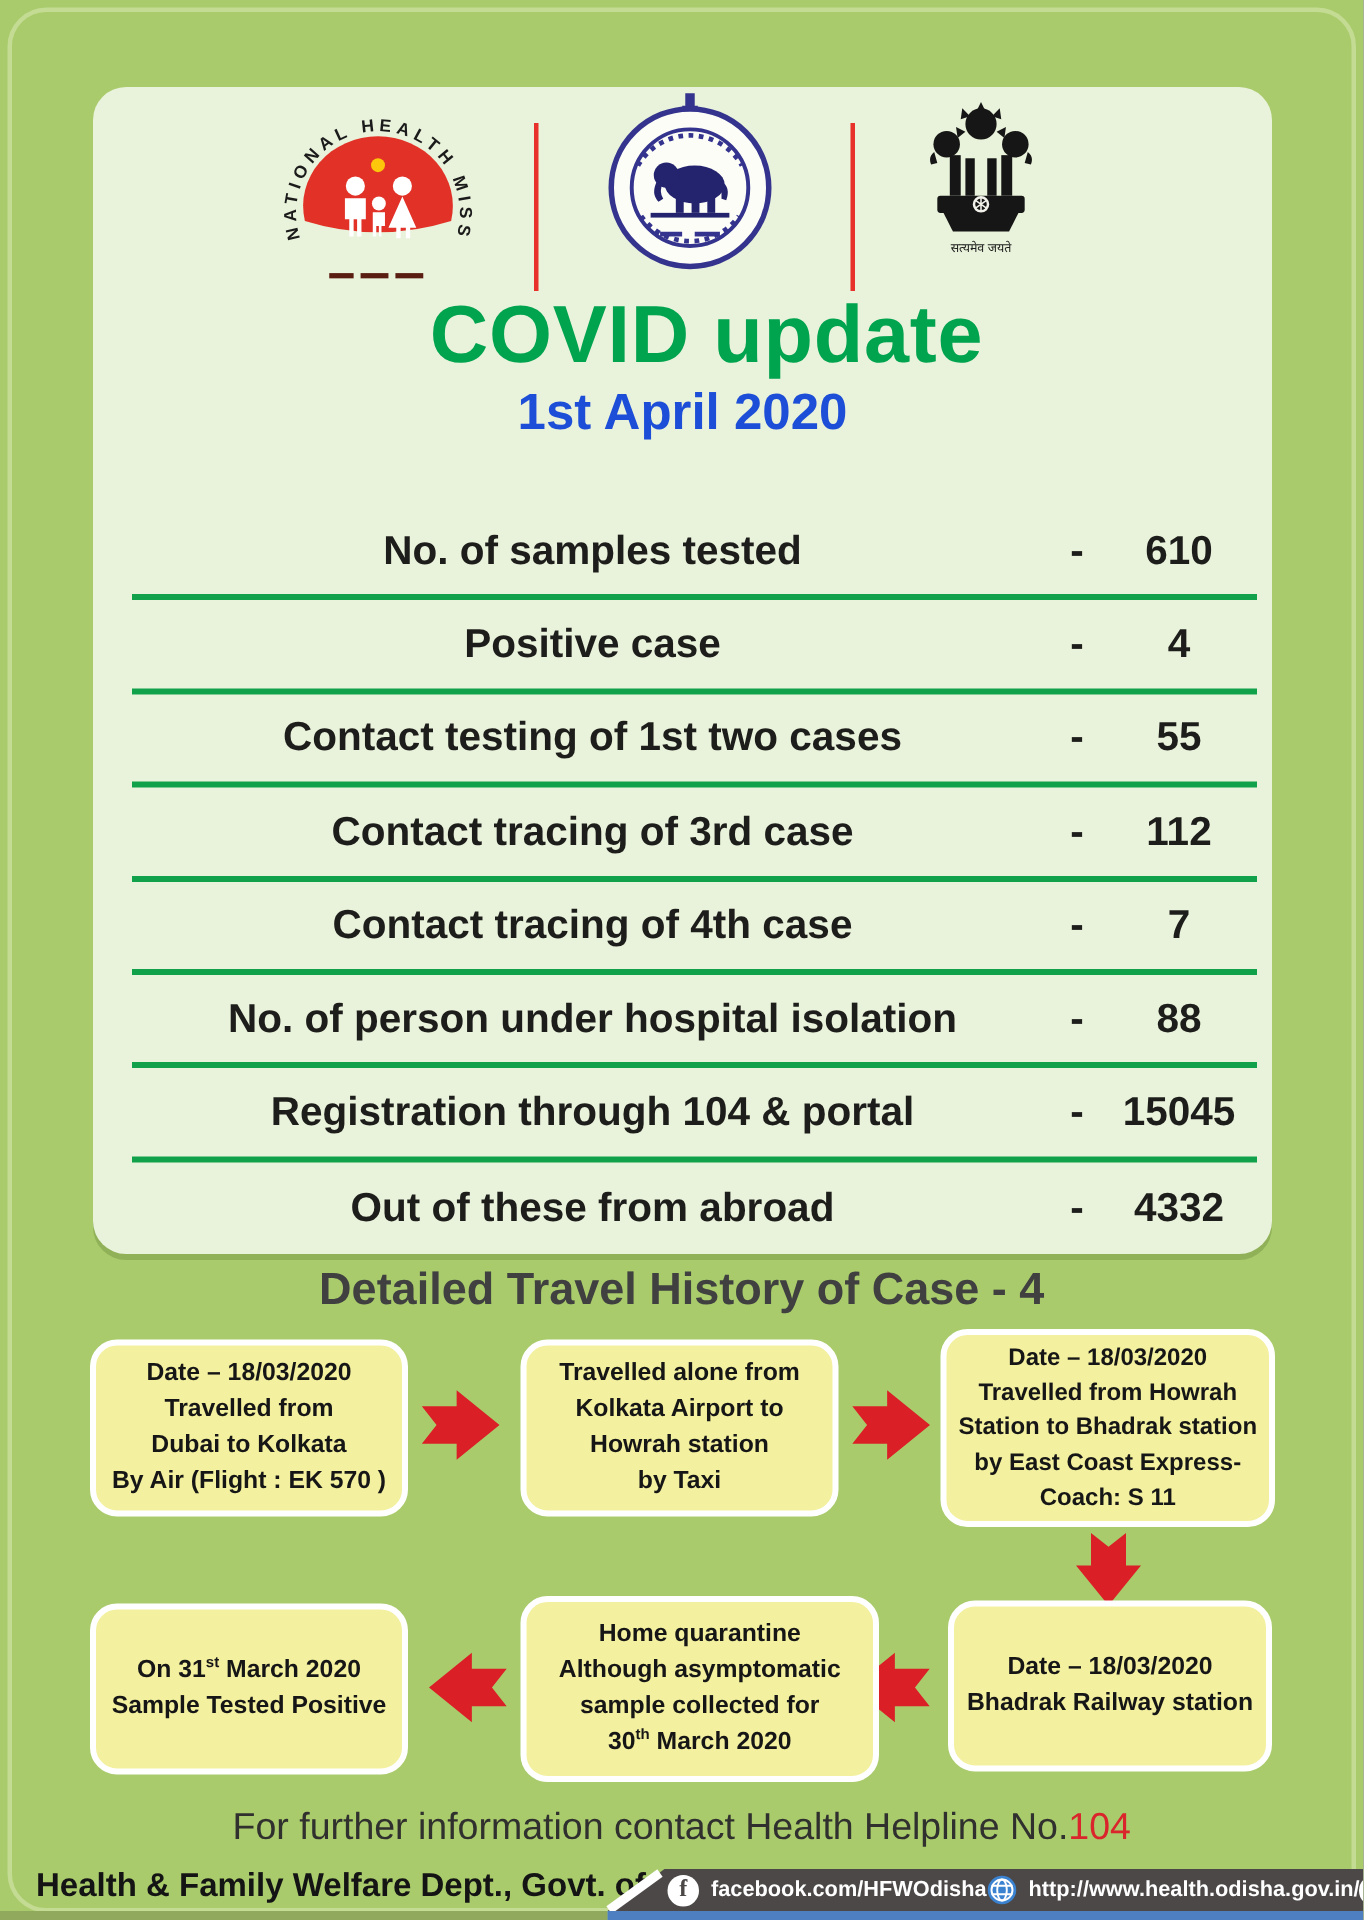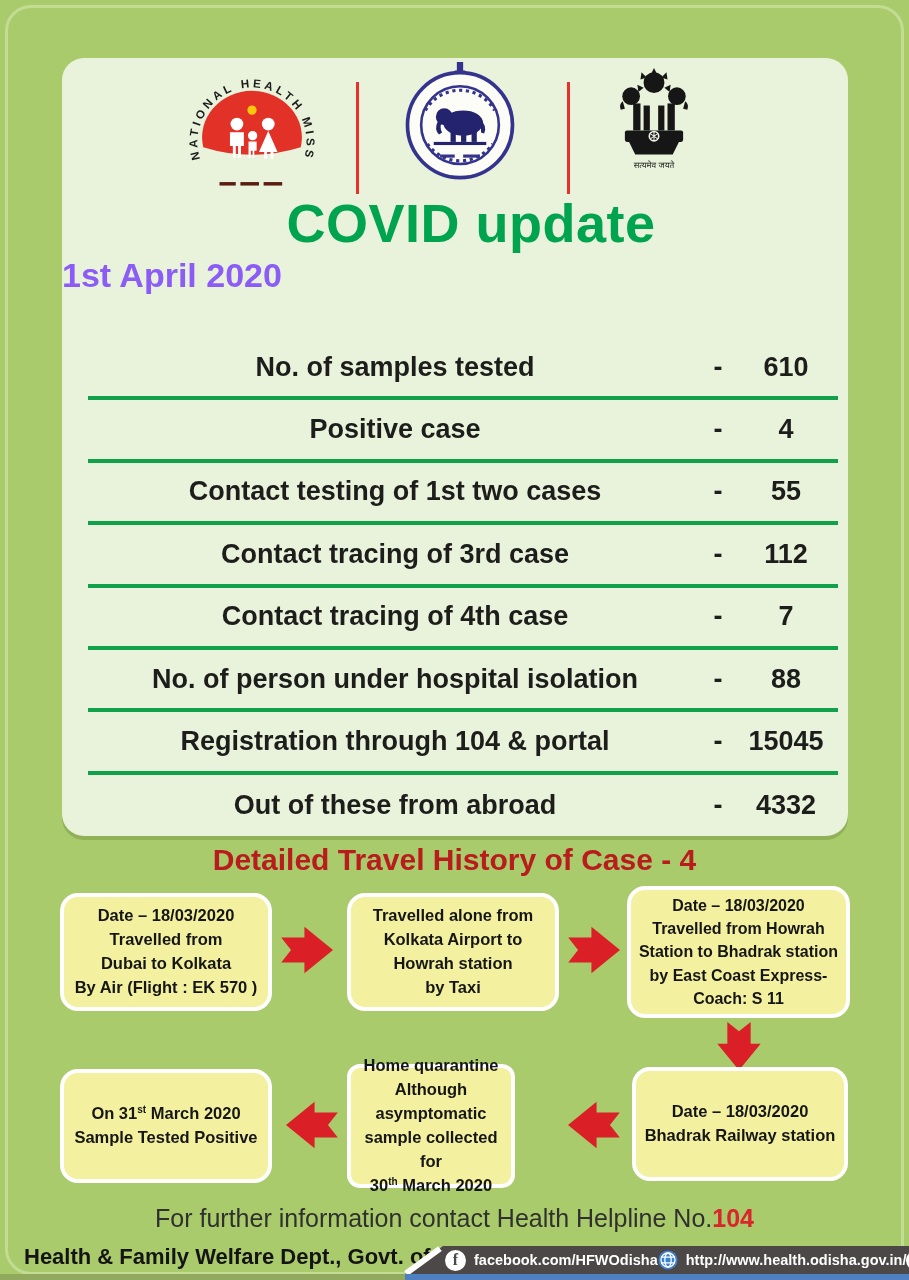--- a/index.html
+++ b/index.html
@@ -7,42 +7,42 @@
   .poster { position:relative; width:909px; height:1280px; background:#a9cb6c; overflow:hidden; font-family:"Liberation Sans", sans-serif; }
   .frame { position:absolute; inset:5px; border:3px solid #c3db92; border-radius:26px; pointer-events:none; }
 
   
   .panel { position:absolute; left:62px; top:58px; width:786px; height:778px; background:#e9f2da; border-radius:22px; box-shadow:0 4px 0 rgba(80,110,35,.28); }
 
   .logo { position:absolute; }
   .vdiv { position:absolute; top:24px; width:3px; height:112px; background:#e8312a; }
 
   .title { position:absolute; top:134px; left:0; width:100%; text-align:center; font-size:54px; font-weight:bold; color:#00a44f; letter-spacing:.5px;margin-left:16px; }
-  .subtitle { position:absolute; top:198px; left:0; width:100%; text-align:left; font-size:34px; font-weight:bold; color:#8b5cf6; }
+  .subtitle { position:absolute; top:198px; left:0; width:100%; text-align:center; font-size:34px; font-weight:bold; color:#1d4ed8; }
 
   .stats { position:absolute; left:26px; top:280px; width:750px; }
   .stat-row { display:flex; align-items:center; height:62.4px; font-size:27px; font-weight:bold; color:#1d1d1b;text-align:center; }
   .stat-row:not(:last-child) { border-bottom:4px solid #12a14b; }
   .stat-label { flex:1; }
   .stat-dash { width:32px; }
   .stat-value { width:104px; }
 
-  .travel-heading { position:absolute; top:843px; left:0; width:100%; text-align:center; font-size:30px; font-weight:bold; color:#b91c1c; }
+  .travel-heading { position:absolute; top:843px; left:0; width:100%; text-align:center; font-size:30px; font-weight:bold; color:#404040; }
 
   .flow { position:absolute; left:0; top:880px; width:909px; height:325px; }
   .fbox { position:absolute; background:#f3f09f; border:4px solid #ffffff; border-radius:18px; display:flex; flex-direction:column; justify-content:center; text-align:center; font-weight:bold; font-size:16.5px; line-height:1.45; color:#161616; padding:2px 4px; }
   .fbox sup { font-size:10px; vertical-align:super; }
   .arrow { position:absolute; width:54px; height:50px; }
   .arrow svg { display:block; width:100%; height:100%; }
   .arrow.left svg { transform:scaleX(-1); }
   .arrow.down { width:50px; height:54px; }
   .arrow.down svg { transform:rotate(90deg); }
 
   .helpline { position:absolute; top:1204px; left:0; width:100%; text-align:center; font-size:25px; color:#30302e; }
-  .helpline .num { font-weight:bold; color:#d9252b; margin-left:0; }
+  .helpline .num { font-weight:normal; color:#d9252b; margin-left:0; }
 
   .dept { position:absolute; left:24px; top:1244px; font-size:22px; font-weight:bold; color:#141414; }
   .graybar { position:absolute; left:393px; top:1246px; width:516px; height:28px; background:#4b4847;
              clip-path:polygon(50px 0, 100% 0, 100% 100%, 12px 100%);
              display:flex; align-items:center; justify-content:space-between;
              padding:0 10px 0 52px; color:#fff; font-size:14.5px; font-weight:bold; }
   .slash { position:absolute; left:420px; top:1240px; width:6px; height:42px; background:#fff; transform:rotate(54deg); }
   .social { display:flex; align-items:center; gap:8px; white-space:nowrap; }
   .fb-circle { width:21px; height:21px; border-radius:50%; background:#fff; color:#4b4847; display:flex; align-items:center; justify-content:center; font-size:16px; font-weight:bold; font-family:"Liberation Serif", serif; }
   .tw-circle { width:21px; height:21px; border-radius:50%; background:#fff; display:flex; align-items:center; justify-content:center; }
@@ -226,21 +226,21 @@
       <div>Date – 18/03/2020</div>
       <div>Bhadrak Railway station</div>
     </div>
 
     <div class="arrow left" style="left:566px; top:220px;">
       <svg viewBox="0 0 60 56">
           <polygon points="0,14 26,14 26,2 58,28 26,54 26,42 0,42 11,28" fill="#da1f26"></polygon>
         </svg>
     </div>
 
-    <div class="fbox" style="left:347px; top:184px; width:168px; height:124px;border-radius:13px;">
+    <div class="fbox" style="left:347px; top:184px; width:239px; height:124px;">
       <div>Home quarantine</div>
       <div>Although asymptomatic</div>
       <div>sample collected for</div>
       <div><span>30</span><sup>th</sup><span> March 2020</span></div>
     </div>
 
     <div class="arrow left" style="left:284px; top:220px;">
       <svg viewBox="0 0 60 56">
           <polygon points="0,14 26,14 26,2 58,28 26,54 26,42 0,42 11,28" fill="#da1f26"></polygon>
         </svg>

